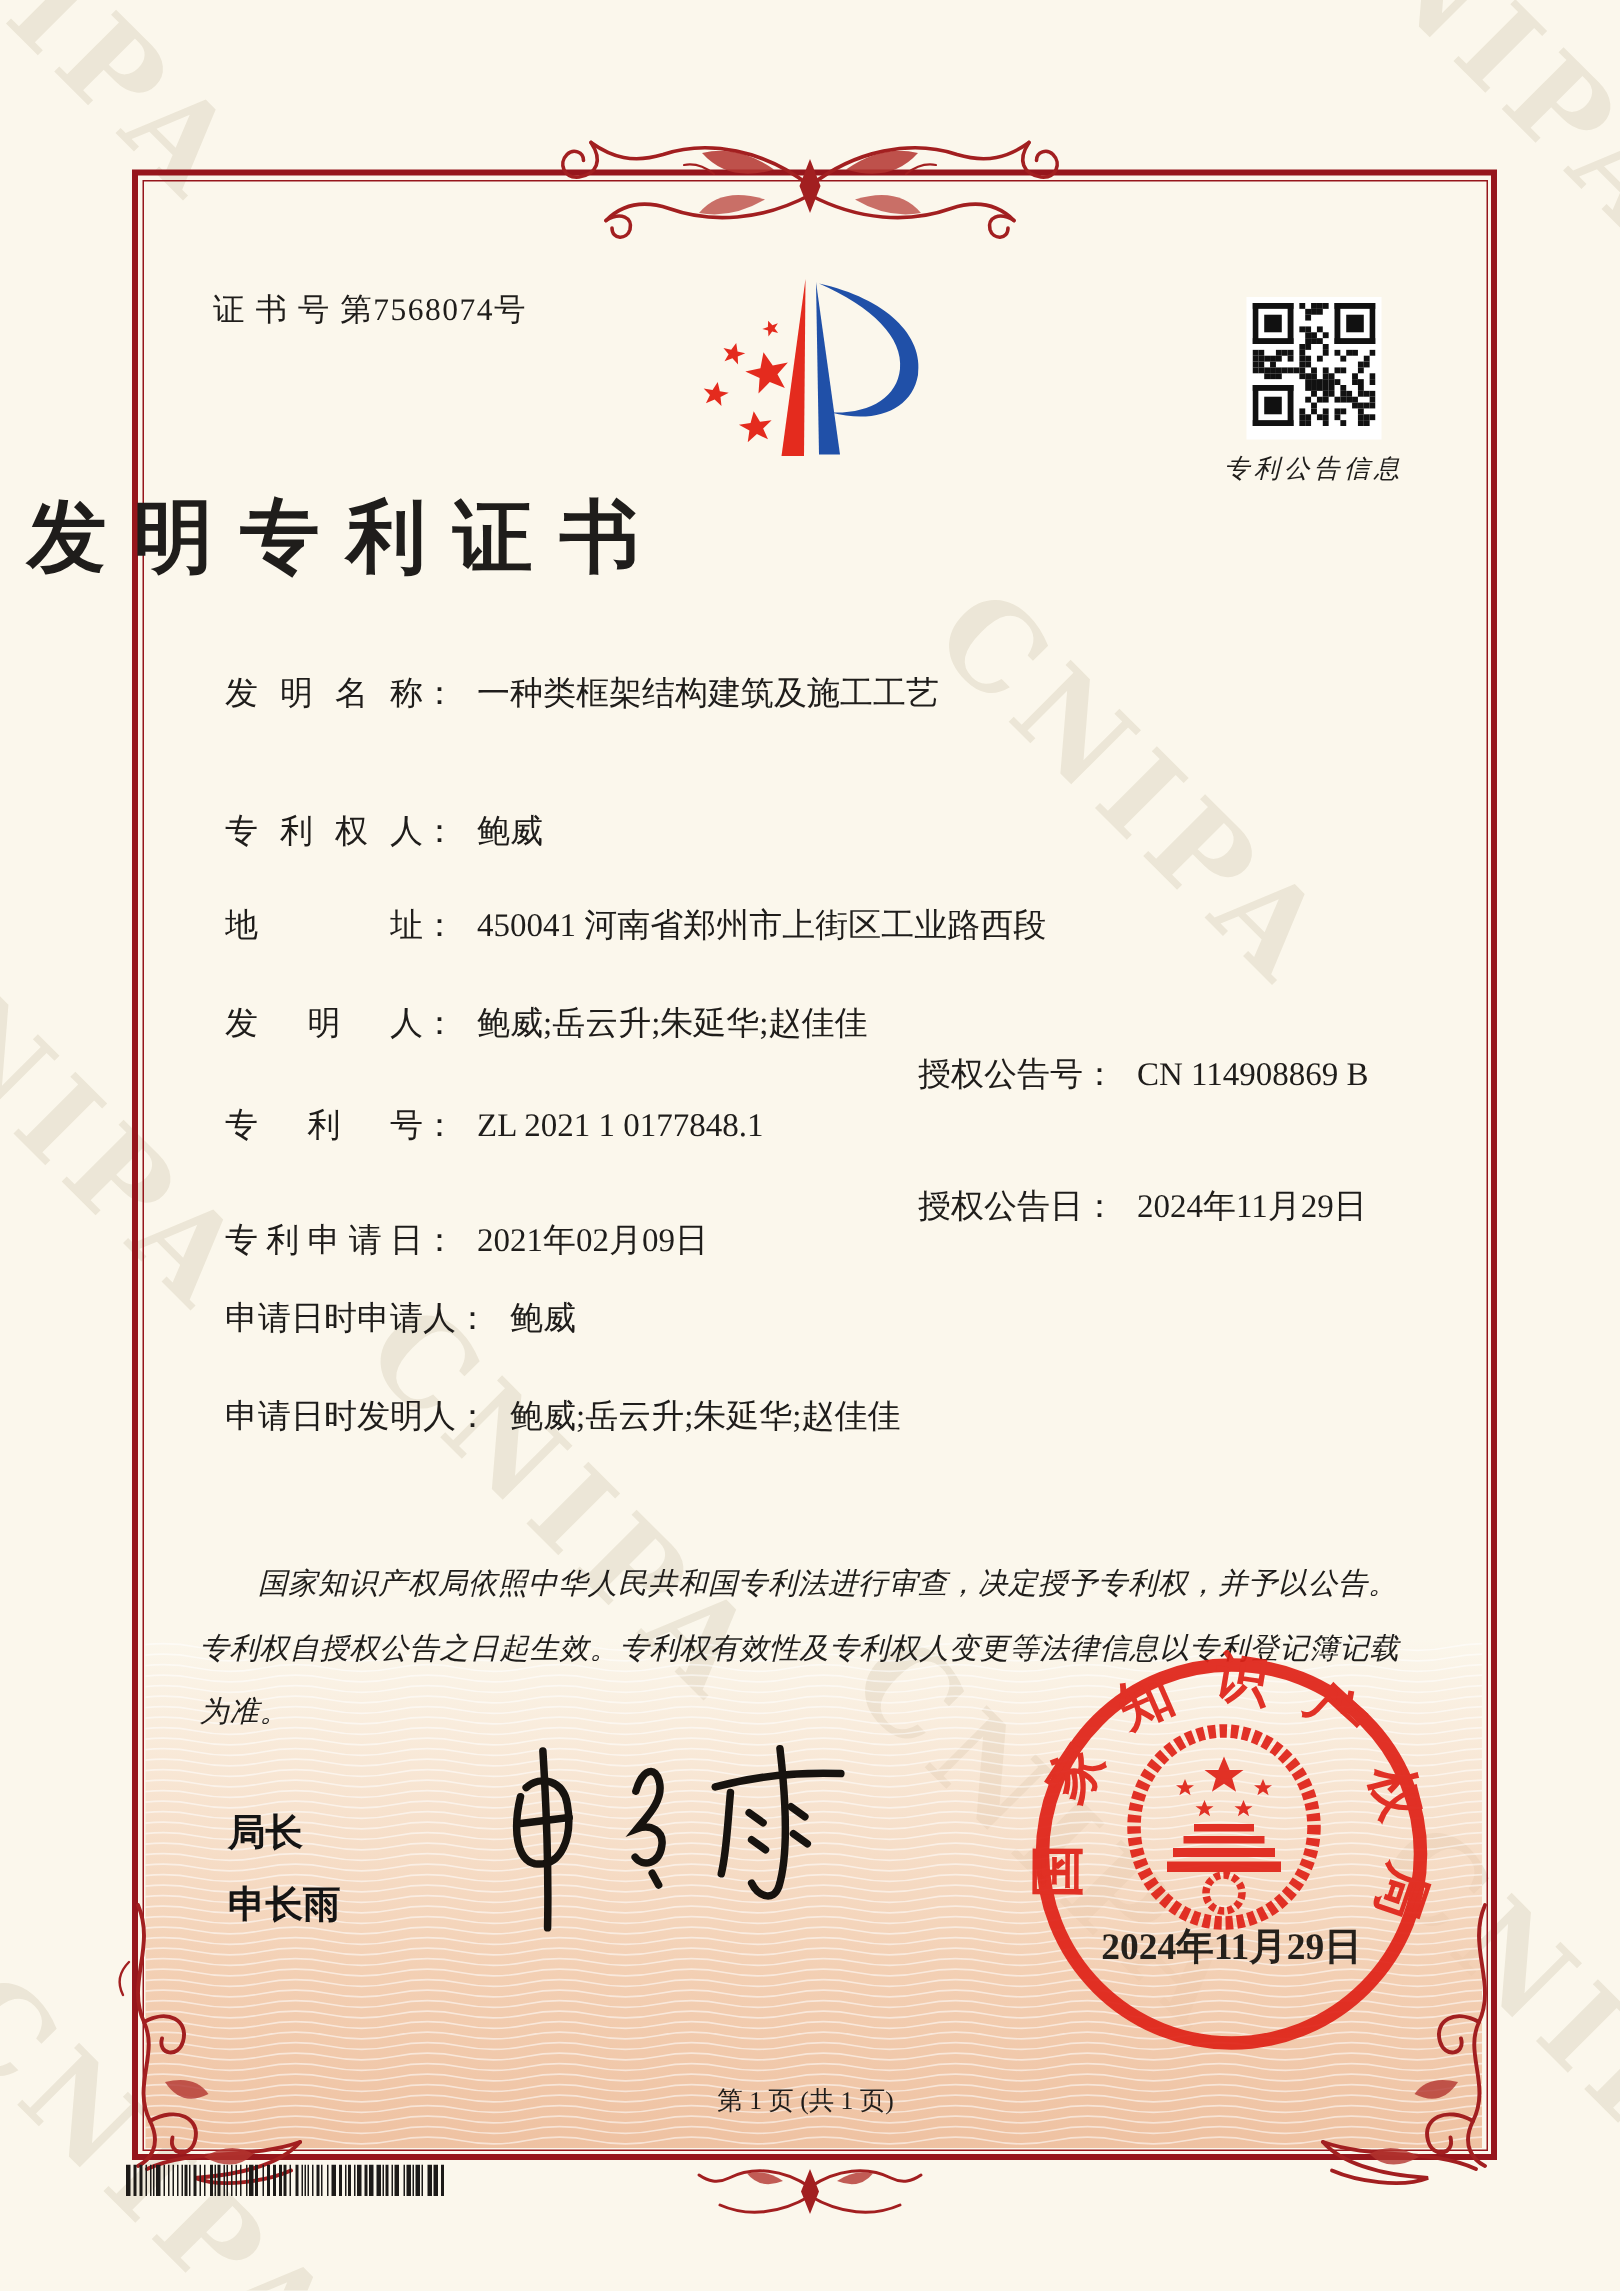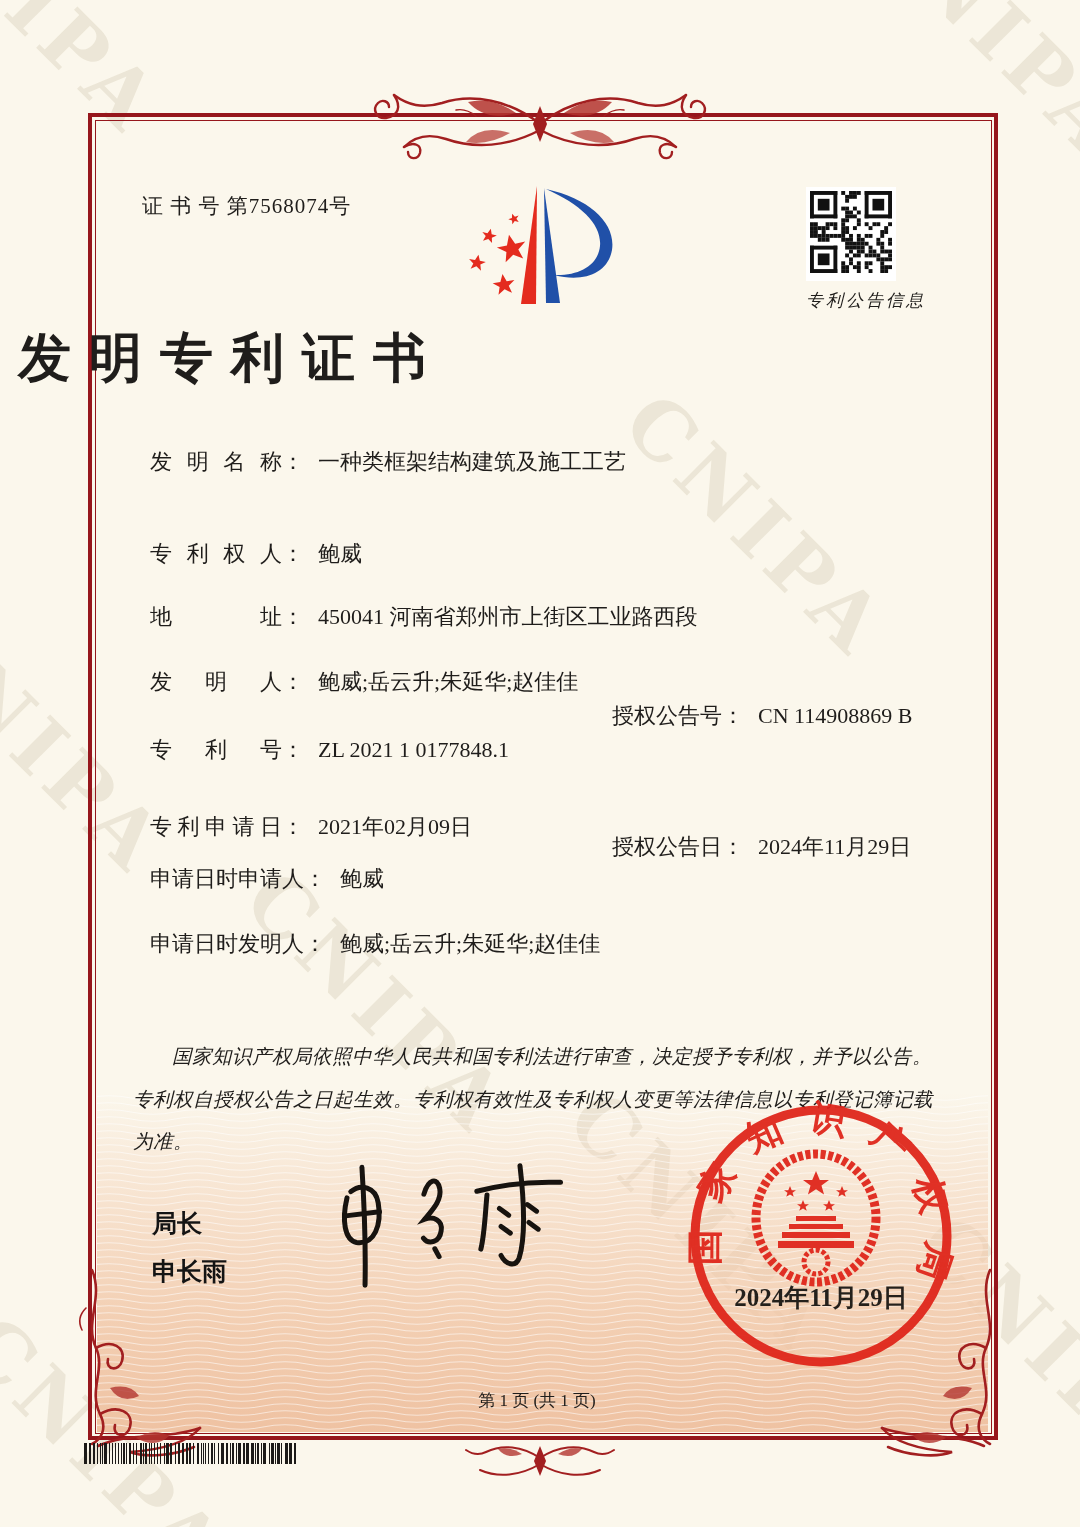--- a/index.html
+++ b/index.html
@@ -21,40 +21,40 @@
   
   .frame{position:absolute;left:88px;top:113px;right:82px;bottom:87px;
          border:4.5px solid #96161c;}
   .frame-inner{position:absolute;inset:2.5px;border:1.5px solid #96161c;}
 
   .orn{position:absolute;pointer-events:none;}
 
   
   .cert-no{position:absolute;left:142px;top:192px;font-size:21px;letter-spacing:1px;}
   .logo{position:absolute;left:448px;top:172px;}
-  .qr-wrap{position:absolute;left:806px;top:187px;width:140px;text-align:left;}
+  .qr-wrap{position:absolute;left:806px;top:198px;width:140px;text-align:center;}
   .qr{display:inline-block;background:#fff;padding:4px;}
   .qr-label{margin-top:8px;font-size:17px;letter-spacing:3px;font-style:italic;}
   .title{position:absolute;left:0;right:40px;top:323px;
          font-size:53px;font-weight:bold;letter-spacing:18px;padding-left:18px;}
 
   
   .row{position:absolute;left:150px;font-size:22px;white-space:nowrap;}
   .row .lbl{display:inline-block;width:132px;text-align:justify;text-align-last:justify;vertical-align:bottom;}
   .row .lbl.wide{width:auto;text-align-last:auto;}
   .row .colon{margin-right:14px;}
   .row.rcol{left:612px;}
 
   
   .notice{position:absolute;left:133px;top:1036px;width:816px;font-size:19.5px;line-height:2.18;
           font-style:italic;letter-spacing:.5px;}
   .notice .l1{text-indent:2em;}
 
   
-  .signer{position:absolute;left:152px;top:1200px;font-family:Liberation Serif, serif;
+  .signer{position:absolute;left:152px;top:1200px;font-family:Liberation Mono, monospace;
           font-weight:bold;font-size:25px;line-height:1.9;color:#141414;}
   .sig{position:absolute;left:322px;top:1160px;}
 
   
   .seal{position:absolute;left:685px;top:1100px;}
 
   
   .page-no{position:absolute;left:76px;right:82px;top:1389px;text-align:center;font-size:17px;}
   .barcode{position:absolute;left:84px;top:1443px;}
 </style>
@@ -366,21 +366,21 @@
   </div>
   <div class="row" style="top:735px;">
     <span class="lbl">专利号</span><span class="colon">：</span><span>ZL 2021 1 0177848.1</span>
   </div>
   <div class="row rcol" style="top:701px;">
     <span class="lbl wide">授权公告号</span><span class="colon">：</span><span>CN 114908869 B</span>
   </div>
   <div class="row" style="top:812px;">
     <span class="lbl">专利申请日</span><span class="colon">：</span><span>2021年02月09日</span>
   </div>
-  <div class="row rcol" style="top:832px;">
+  <div class="row rcol" style="top:789px;">
     <span class="lbl wide">授权公告日</span><span class="colon">：</span><span>2024年11月29日</span>
   </div>
   <div class="row" style="top:864px;">
     <span class="lbl wide">申请日时申请人</span><span class="colon">：</span><span>鲍威</span>
   </div>
   <div class="row" style="top:929px;">
     <span class="lbl wide">申请日时发明人</span><span class="colon">：</span><span>鲍威;岳云升;朱延华;赵佳佳</span>
   </div>
 
   <div class="notice">

